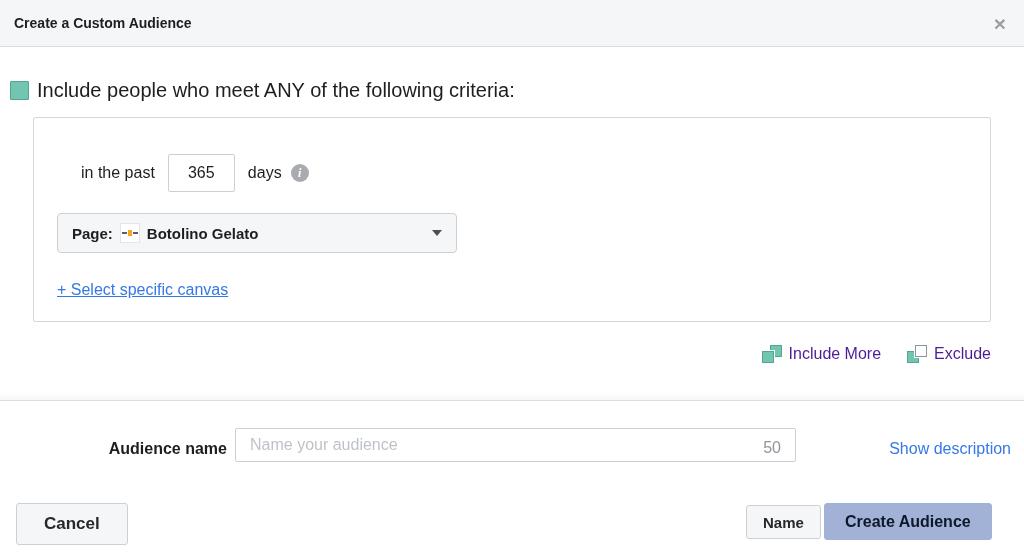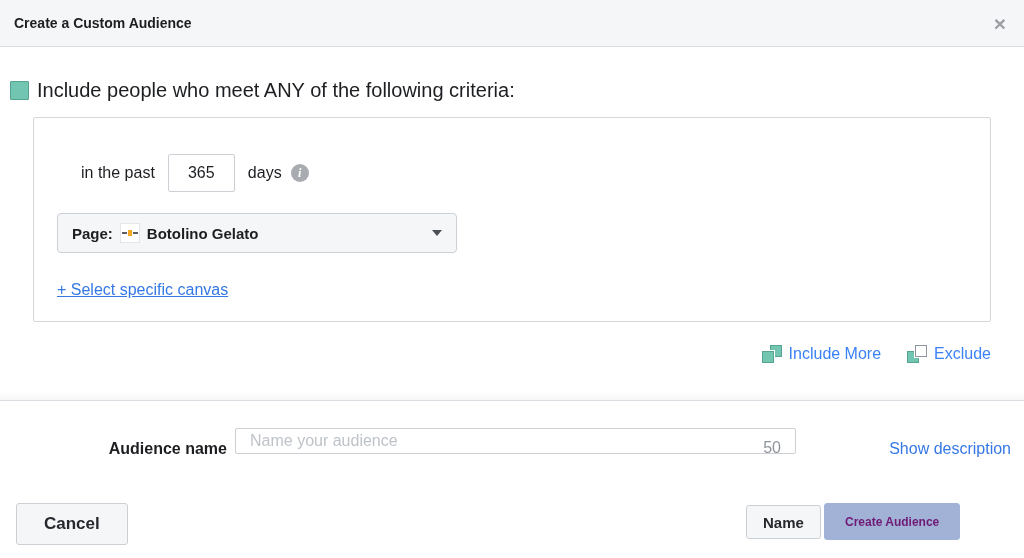--- a/index.html
+++ b/index.html
@@ -52,60 +52,60 @@
   .dd-page .dd-name { font-size: 15px; font-weight: bold; color: #1c1e21; }
   .dd-page .caret { margin-left: auto; }
 
   .canvas-link { position: absolute; left: 23px; top: 163px; font-size: 16px;
                  color: #3578e5; text-decoration: underline; cursor: pointer; }
 
   
   .addmore-row { position: absolute; top: 345px; right: 33px; display: flex;
                  align-items: center; gap: 26px; }
   .addmore-item { display: flex; align-items: center; gap: 7px; cursor: pointer; }
-  .addmore-text { font-size: 16px; color: #3b82f6; }
+  .addmore-text { font-size: 16px; color: #4c1d95; }
   .sq-icon { position: relative; width: 20px; height: 18px; }
   .sq-back { position: absolute; top: 0; right: 0; width: 12px; height: 12px; }
   .sq-front { position: absolute; bottom: 0; left: 0; width: 12px; height: 12px;
               box-shadow: 0 0 0 1px #fff; }
   .sq-teal { background: #72c5b1; border: 1px solid #58a493; }
   .sq-white { background: #fff; border: 1px solid #8d949e; }
   .icon-exclude .sq-back { top: 0; right: 0; z-index: 2; bottom: auto; left: auto;
               box-shadow: 0 0 0 1px #fff; position: absolute; }
   .icon-exclude .sq-frontb { position: absolute; bottom: 0; left: 0; width: 12px; height: 12px; }
 
   
   .divider { position: absolute; top: 392px; left: 0; width: 100%; height: 9px;
              border-bottom: 1px solid #dadde1;
              background: linear-gradient(to bottom, rgba(0,0,0,0) 0%, rgba(0,0,0,0.035) 100%); }
 
   
   .name-label { position: absolute; left: 60px; top: 440px; width: 167px; text-align: right;
                 font-size: 16px; font-weight: bold; color: #1c1e21; }
-  .name-input-wrap { position: absolute; left: 235px; top: 428px; width: 561px; height: 26px; }
+  .name-input-wrap { position: absolute; left: 235px; top: 428px; width: 561px; height: 34px; }
   .name-input { width: 100%; height: 100%; border: 1px solid #ccd0d5; border-radius: 2px;
                 padding: 0 44px 0 14px; font-size: 16px; color: #1c1e21;
                 font-family: "Liberation Sans", sans-serif; }
   .name-input::placeholder { color: #bec3c9; opacity: 1; }
   .char-count { position: absolute; right: 15px; top: 11px; font-size: 16px; color: #90949c; }
   .show-desc { position: absolute; right: 13px; top: 440px; font-size: 16px;
                color: #3578e5; cursor: pointer; }
 
   
   .btn { display: inline-flex; align-items: center; justify-content: center;
          border-radius: 3px; cursor: pointer; font-family: "Liberation Sans", sans-serif; }
   .btn-cancel { position: absolute; left: 16px; top: 503px; height: 42px; padding: 0 27px;
                 background: #f5f6f7; border: 1px solid #ccd0d5; font-size: 17px;
                 font-weight: bold; color: #26282d; }
   .btn-back { position: absolute; left: 746px; top: 505px; height: 34px; padding: 0 16px;
               background: #f5f6f7; border: 1px solid #ccd0d5; font-size: 15px;
               font-weight: bold; color: #26282d; }
   .btn-create { position: absolute; left: 824px; top: 503px; height: 37px; padding: 0 20px;
-                background: #a1b2d6; border: 1px solid #a1b2d6; font-size: 12px;
-                font-weight: bold; color: #701a75; }
+                background: #a1b2d6; border: 1px solid #a1b2d6; font-size: 16px;
+                font-weight: bold; color: #0f172a; }
 </style>
 </head>
 <body>
 
 <div class="modal">
 
   <div class="header">
     <span class="header-title">Create a Custom Audience</span>
   </div>
   <span class="close-btn">×</span>

